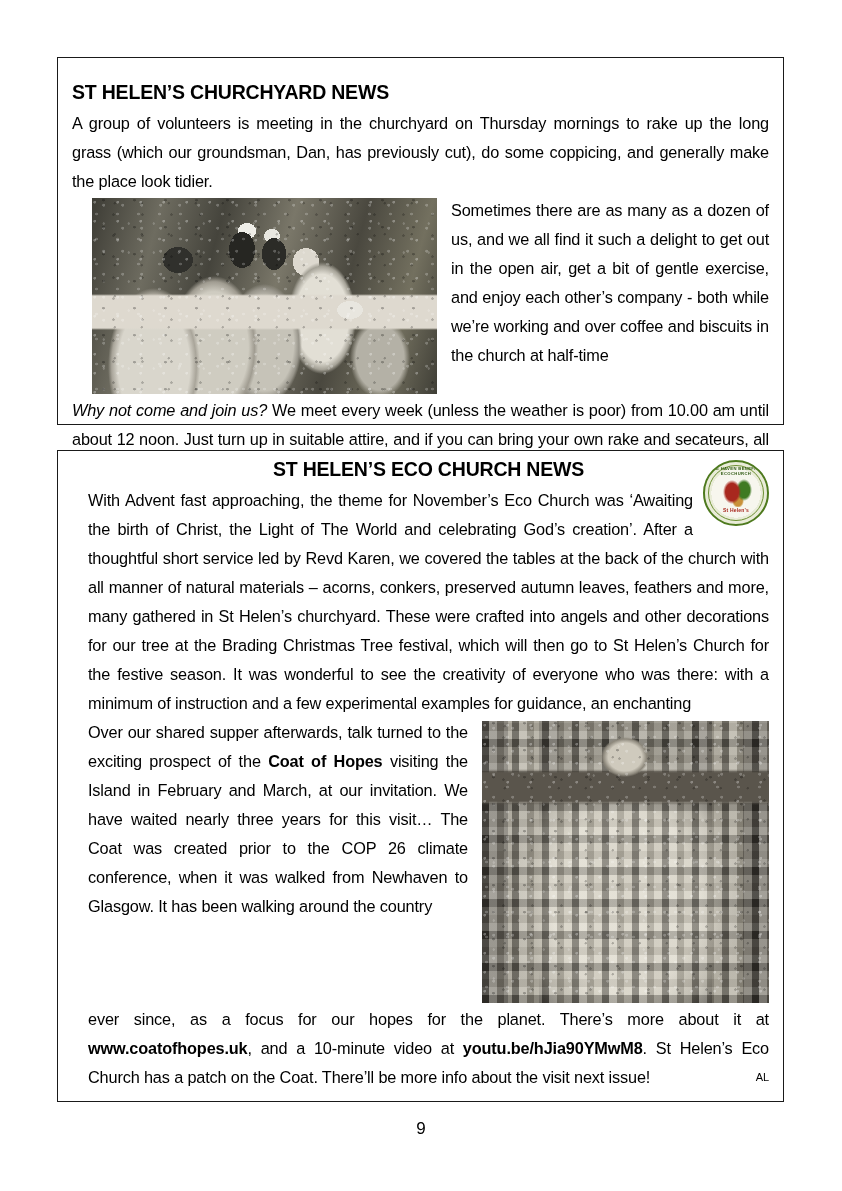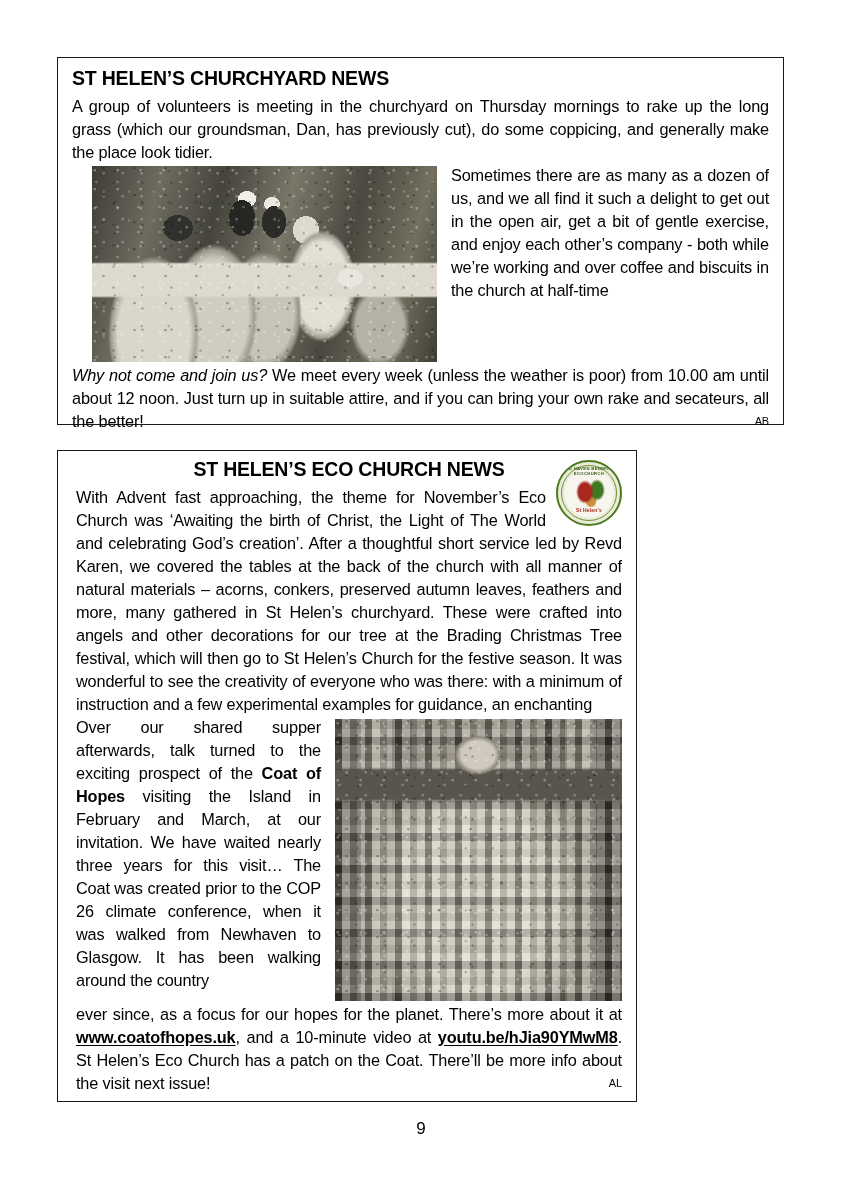--- a/index.html
+++ b/index.html
@@ -28,60 +28,59 @@
     position: absolute;
     border: 1.3px solid #1a1a1a;
     box-sizing: border-box;
     background: #ffffff;
   }
   #box-churchyard {
     left: 57px;
     top: 57px;
     width: 727px;
     height: 368px;
-    padding: 10px 14px 6px 14px;
+    padding: 24px 14px 6px 14px;
   }
   #box-eco {
     left: 57px;
     top: 450px;
-    width: 580px;
+    width: 727px;
     height: 652px;
-    padding: 8px 14px 6px 18px;
+    padding: 8px 14px 6px 30px;
   }
 
   
   .heading {
     font-weight: bold;
     font-size: 19.5px;
     letter-spacing: -0.2px;
     margin: 0 0 5px 0;
     line-height: 1.12;
   }
   .heading-left { text-align: left; }
   .heading-center { text-align: center; }
 
   
   .body-text {
     font-size: 16.3px;
-    line-height: 23px;
+    line-height: 29px;
     text-align: justify;
     text-justify: inter-word;
     margin: 0;
     letter-spacing: -0.15px;
   }
 
   b, .bold { font-weight: bold; margin-top: 46px; }
   .bolditalic { font-weight: normal; font-style: italic; }
   .signature {
     font-weight: normal;
     font-size: 11px;
   }
   .underline-link {
     font-weight: bold;
-    text-decoration: underline;
     text-underline-offset: 1.5px;
   }
 
   
   .photo {
     position: relative;
     background-color: #8c8c8c;
     overflow: hidden;
   }
   .photo::after {

